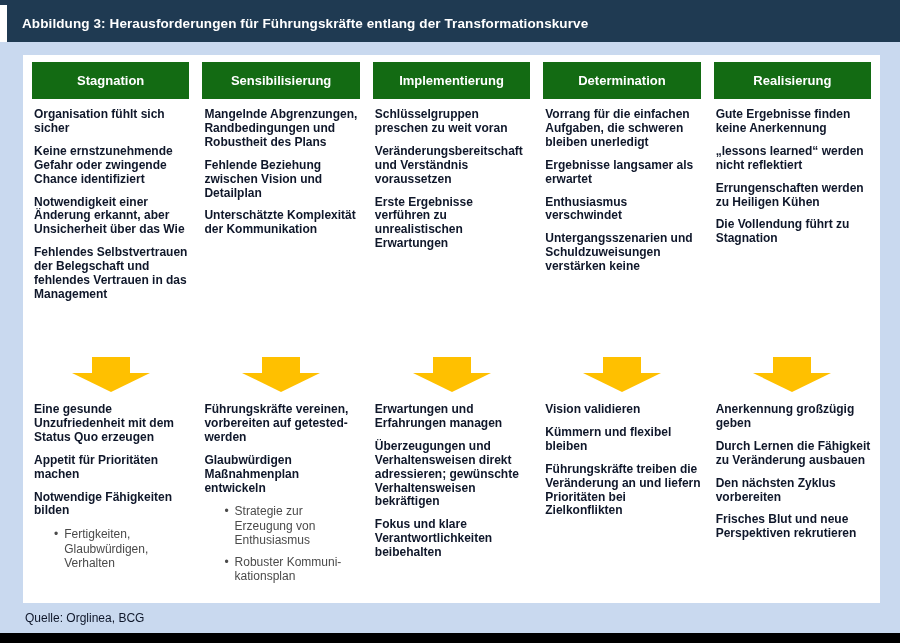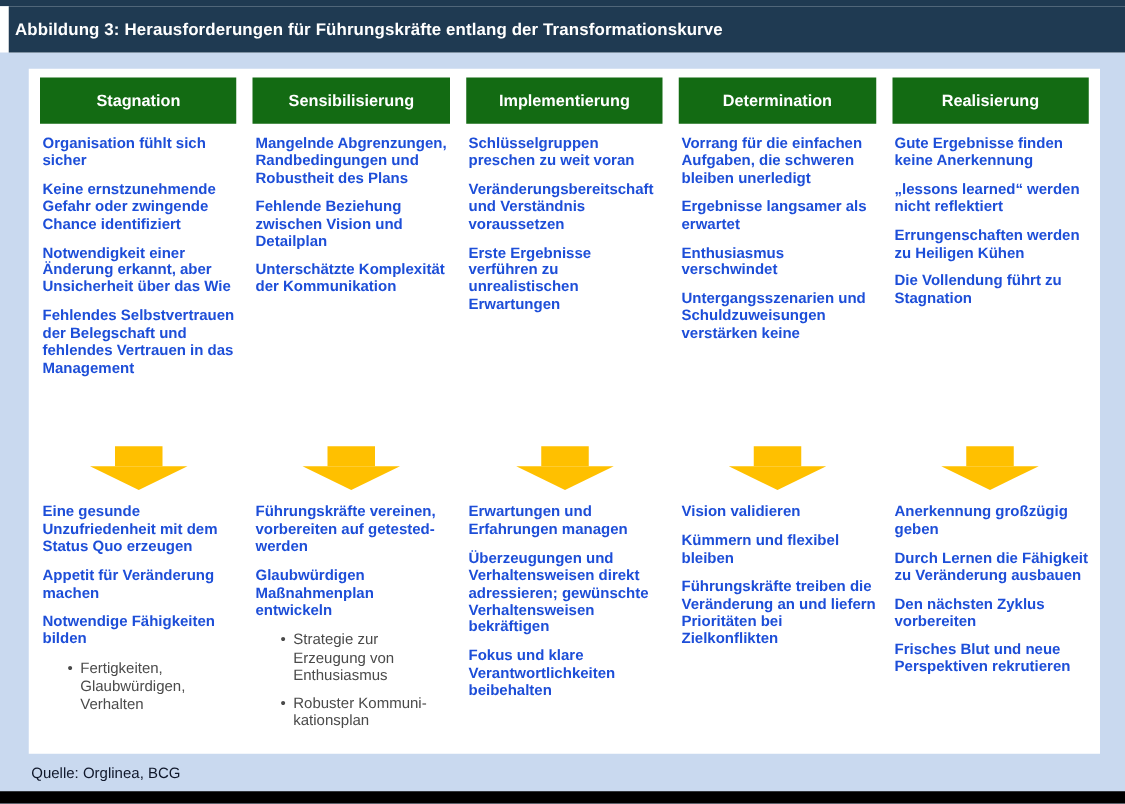--- a/index.html
+++ b/index.html
@@ -9,21 +9,21 @@
     font-family:"Liberation Sans", sans-serif;
     overflow:hidden;
     position:relative;
   }
   .top-strip { height:5px; background:#1F3A52; width:100%; }
   .title-row { height:37px; background:#FFFFFF; width:100%; }
   .title-bar {
     margin-left:7px; height:100%;
     background:#1F3A52;
     display:flex; align-items:center;
-    padding-left:5px;
+    padding-left:15px;
   }
   .title-bar span { color:#FFFFFF; font-size:13.5px; font-weight:bold; letter-spacing:0.1px; }
   .canvas {
     margin:13px 20px 0 23px;
     height:548px;
     background:#FFFFFF;
     display:flex;
     gap:13px;
     padding:7px 9px;
   }
@@ -32,21 +32,21 @@
     height:37px; flex:0 0 37px;
     background:#136B13;
     color:#FFFFFF;
     font-size:13px; font-weight:bold;
     display:flex; align-items:center; justify-content:center;
     text-align:center;
   }
   .challenges { height:246px; flex:0 0 246px; overflow:hidden; margin-top:9px; }
   .actions { flex:1 1 auto; overflow:hidden; }
   .item {
-    font-size:12px; font-weight:bold; color:#1d4ed8;
+    font-size:12px; font-weight:bold; color:#0f172a;
     line-height:1.16; margin:0 0 9px 2px;
     overflow-wrap:break-word; word-break:break-word;
   }
   .bullet-item {
     display:flex; gap:6px;
     padding-left:20px;
     font-size:12px; font-weight:400; color:#4A4A4A;
     line-height:1.18; margin:0 0 8px 2px;
   }
   .bullet-item .dot { flex:0 0 auto; }
@@ -88,21 +88,21 @@
         <p class="item">Keine ernstzunehmende Gefahr oder zwingende Chance identifiziert</p>
         <p class="item">Notwendigkeit einer Änderung erkannt, aber Unsicherheit über das Wie</p>
         <p class="item">Fehlendes Selbstvertrauen der Belegschaft und fehlendes Vertrauen in das Management</p>
       </div>
     <div class="arrow-wrap">
       <div class="arrow-shaft"></div>
       <div class="arrow-head"></div>
     </div>
     <div class="actions">
         <p class="item">Eine gesunde Unzufriedenheit mit dem Status Quo erzeugen</p>
-        <p class="item">Appetit für Veränderung machen</p>
+        <p class="item">Appetit für Prioritäten machen</p>
         <p class="item">Notwendige Fähigkeiten bilden</p>
         <p class="bullet-item">
           <span class="dot">•</span>
           <span>Fertigkeiten, Glaubwürdigen, Verhalten</span>
         </p>
       </div>
   </div>
 
   <div class="column">
     <div class="col-header">Sensibilisierung</div>

